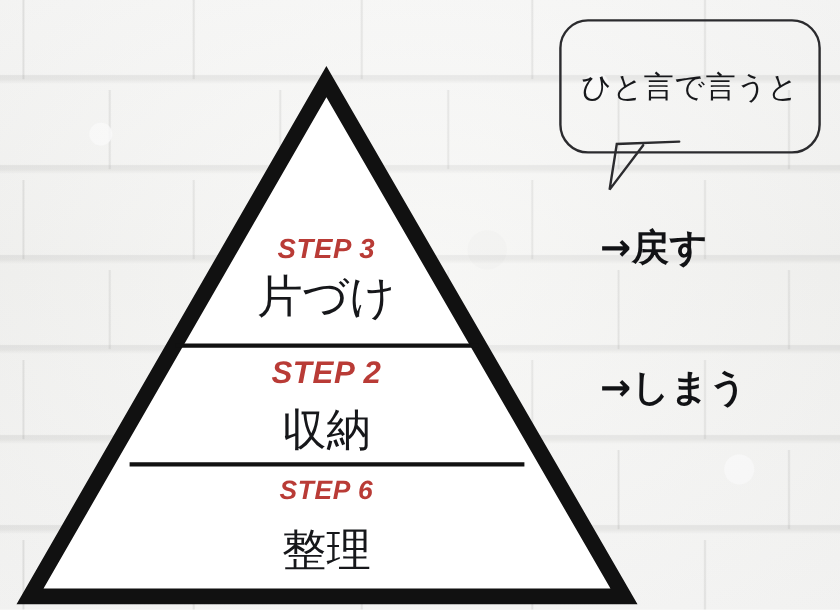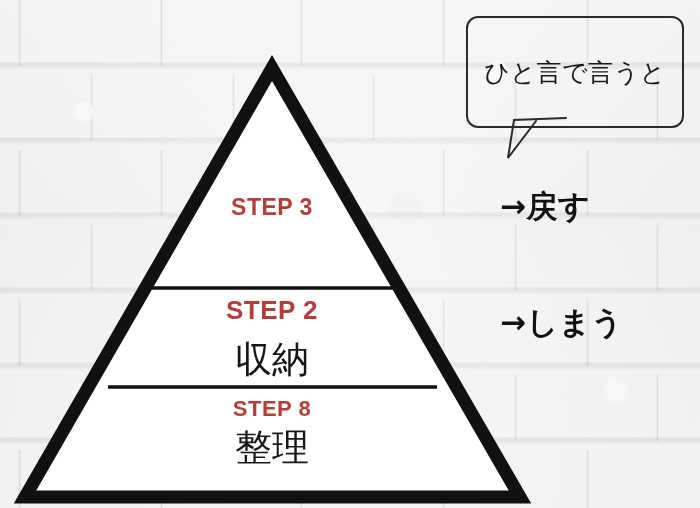--- a/index.html
+++ b/index.html
@@ -87,49 +87,50 @@
     position: absolute;
     text-align: center;
     line-height: 1;
     user-select: none;
   }
   .tier .step {
     color: #b93b36;
     font-weight: bold;
     letter-spacing: 0.5px;
     white-space: nowrap;
+    font-style: italic;
   }
   .tier .jp {
     color: #16171a;
     font-weight: 400;
     white-space: nowrap;
     font-family: "DejaVu Sans", "Liberation Sans", sans-serif;
   }
 
   #tier-3 { left: 150px; top: 196px; width: 244px; }
   #tier-3 .step { font-size: 23px; }
   #tier-3 .jp   { font-size: 38px; margin-top: 9px; }
 
   #tier-2 { left: 150px; top: 297px; width: 244px; }
   #tier-2 .step { font-size: 26px; }
   #tier-2 .jp   { font-size: 37px; margin-top: 21px; font-family: Liberation Mono, monospace; }
 
   #tier-1 { left: 150px; top: 398px; width: 244px; }
   #tier-1 .step { font-size: 22px; }
-  #tier-1 .jp   { font-size: 37px; margin-top: 9px; }
+  #tier-1 .jp   { font-size: 37px; margin-top: 20px; }
 
   
   #speech-bubble {
     position: absolute;
     left: 466px;
     top: 16px;
     width: 218px;
     height: 112px;
     border: 2px solid #2b2b2e;
-    border-radius: 12px;
+    border-radius: 24px;
     background: transparent;
     box-sizing: border-box;
   }
   #speech-bubble .bubble-text {
     position: absolute;
     left: 0;
     right: 0;
     top: 50%;
     transform: translateY(-50%);
     text-align: center;
@@ -222,29 +223,30 @@
 
     <polygon points="272,68 520,497 25,497" fill="none" stroke="#111111" stroke-width="13" stroke-linejoin="miter"></polygon>
 
     <line x1="146" y1="288" x2="399" y2="288" stroke="#111111" stroke-width="3.5"></line>
 
     <line x1="108" y1="387" x2="437" y2="387" stroke="#111111" stroke-width="3.5"></line>
   </svg>
 
   <div class="tier" id="tier-3">
     <div class="step">STEP 3</div>
+    <div class="jp">片づけ</div>
   </div>
 
   <div class="tier" id="tier-2">
     <div class="step">STEP 2</div>
     <div class="jp">収納</div>
   </div>
 
   <div class="tier" id="tier-1">
-    <div class="step">STEP 8</div>
+    <div class="step">STEP 6</div>
     <div class="jp">整理</div>
   </div>
 
   <div id="speech-bubble">
     <div class="bubble-text">ひと言で言うと</div>
   </div>
   <svg id="bubble-tail" viewBox="0 0 70 52">
     <path d="M 70 0 L 18 2 L 12 40 L 40 3" fill="#ffffff" fill-opacity="0" stroke="#2b2b2e" stroke-width="2" stroke-linejoin="miter" stroke-linecap="round"></path>
   </svg>
 

